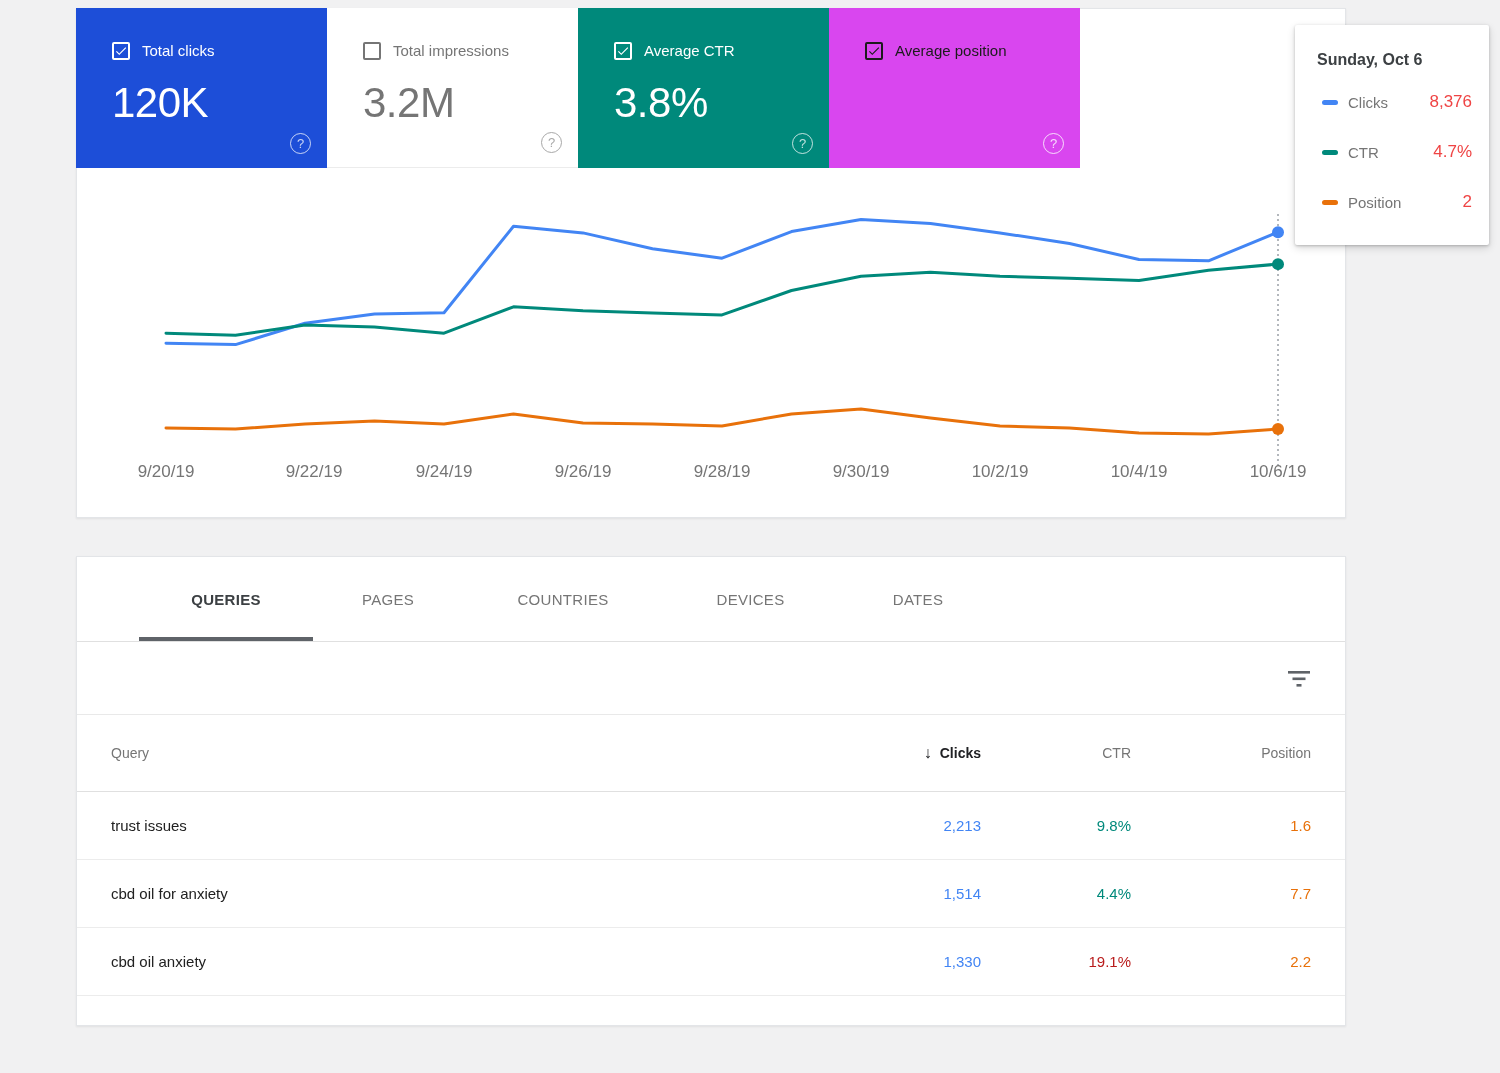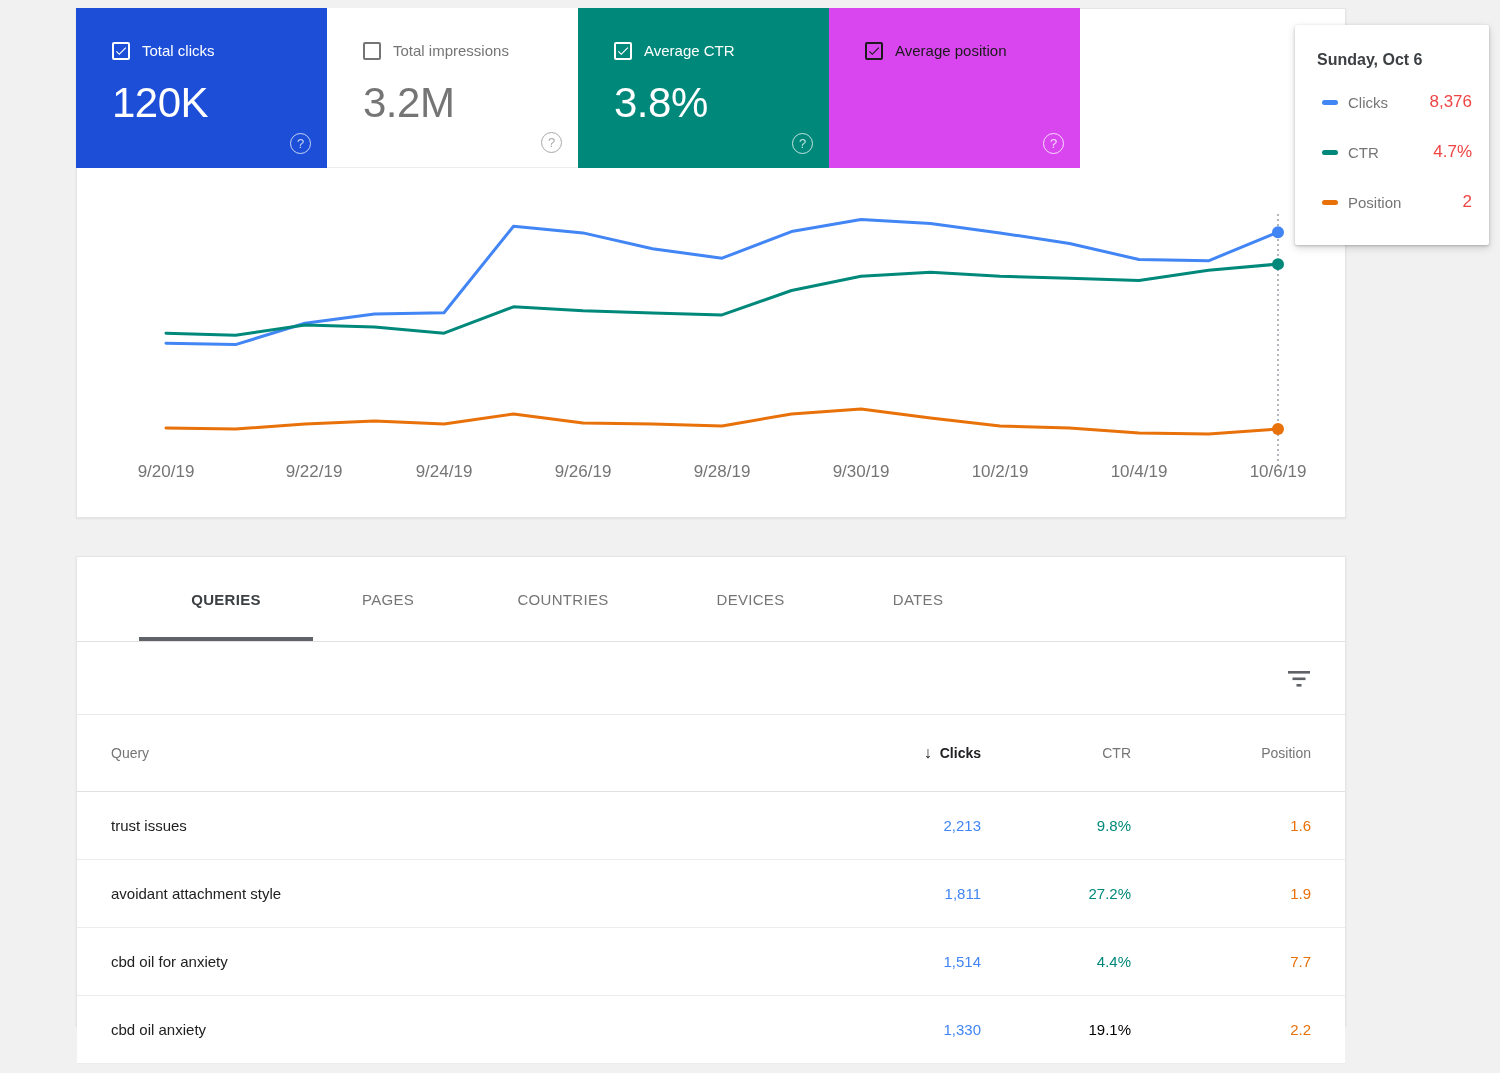--- a/index.html
+++ b/index.html
@@ -190,33 +190,27 @@
     </div>
 
     <div id="tbody">
         <div class="trow">
           <div class="td q">trust issues</div>
           <div class="td num" style="color: rgb(66, 133, 244);">2,213</div>
           <div class="td num" style="color: rgb(0, 137, 123);">9.8%</div>
           <div class="td num" style="color: rgb(232, 113, 10);">1.6</div>
         </div>
         <div class="trow">
-          <div class="td q">avoidant attachment style</div>
-          <div class="td num" style="color: rgb(66, 133, 244);">1,811</div>
-          <div class="td num" style="color: rgb(0, 137, 123);">27.2%</div>
-          <div class="td num" style="color: rgb(232, 113, 10);">1.9</div>
-        </div>
-        <div class="trow">
           <div class="td q">cbd oil for anxiety</div>
           <div class="td num" style="color: rgb(66, 133, 244);">1,514</div>
           <div class="td num" style="color: rgb(0, 137, 123);">4.4%</div>
           <div class="td num" style="color: rgb(232, 113, 10);">7.7</div>
         </div>
         <div class="trow">
           <div class="td q">cbd oil anxiety</div>
           <div class="td num" style="color: rgb(66, 133, 244);">1,330</div>
-          <div class="td num" style="color: #000000;">19.1%</div>
+          <div class="td num" style="color: #b91c1c;">19.1%</div>
           <div class="td num" style="color: rgb(232, 113, 10);">2.2</div>
         </div>
       </div>
   </section>
 
 </div>
 
 </body></html>

